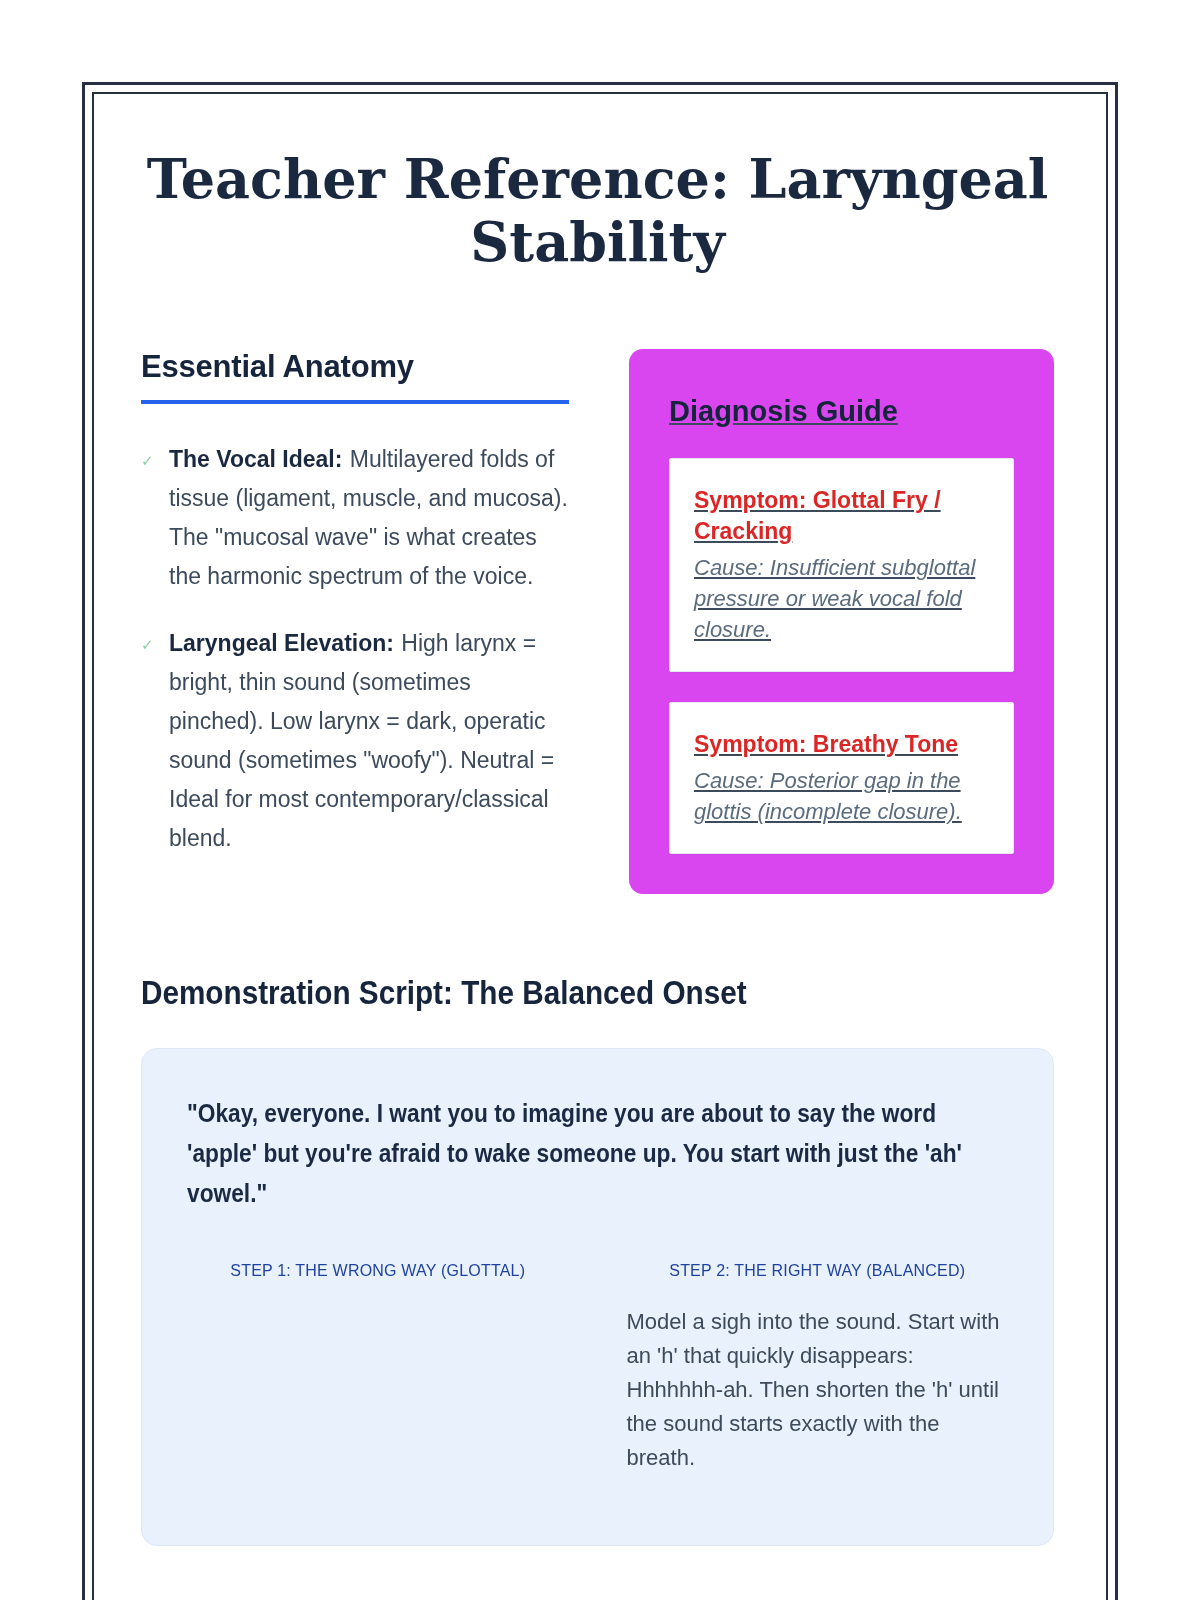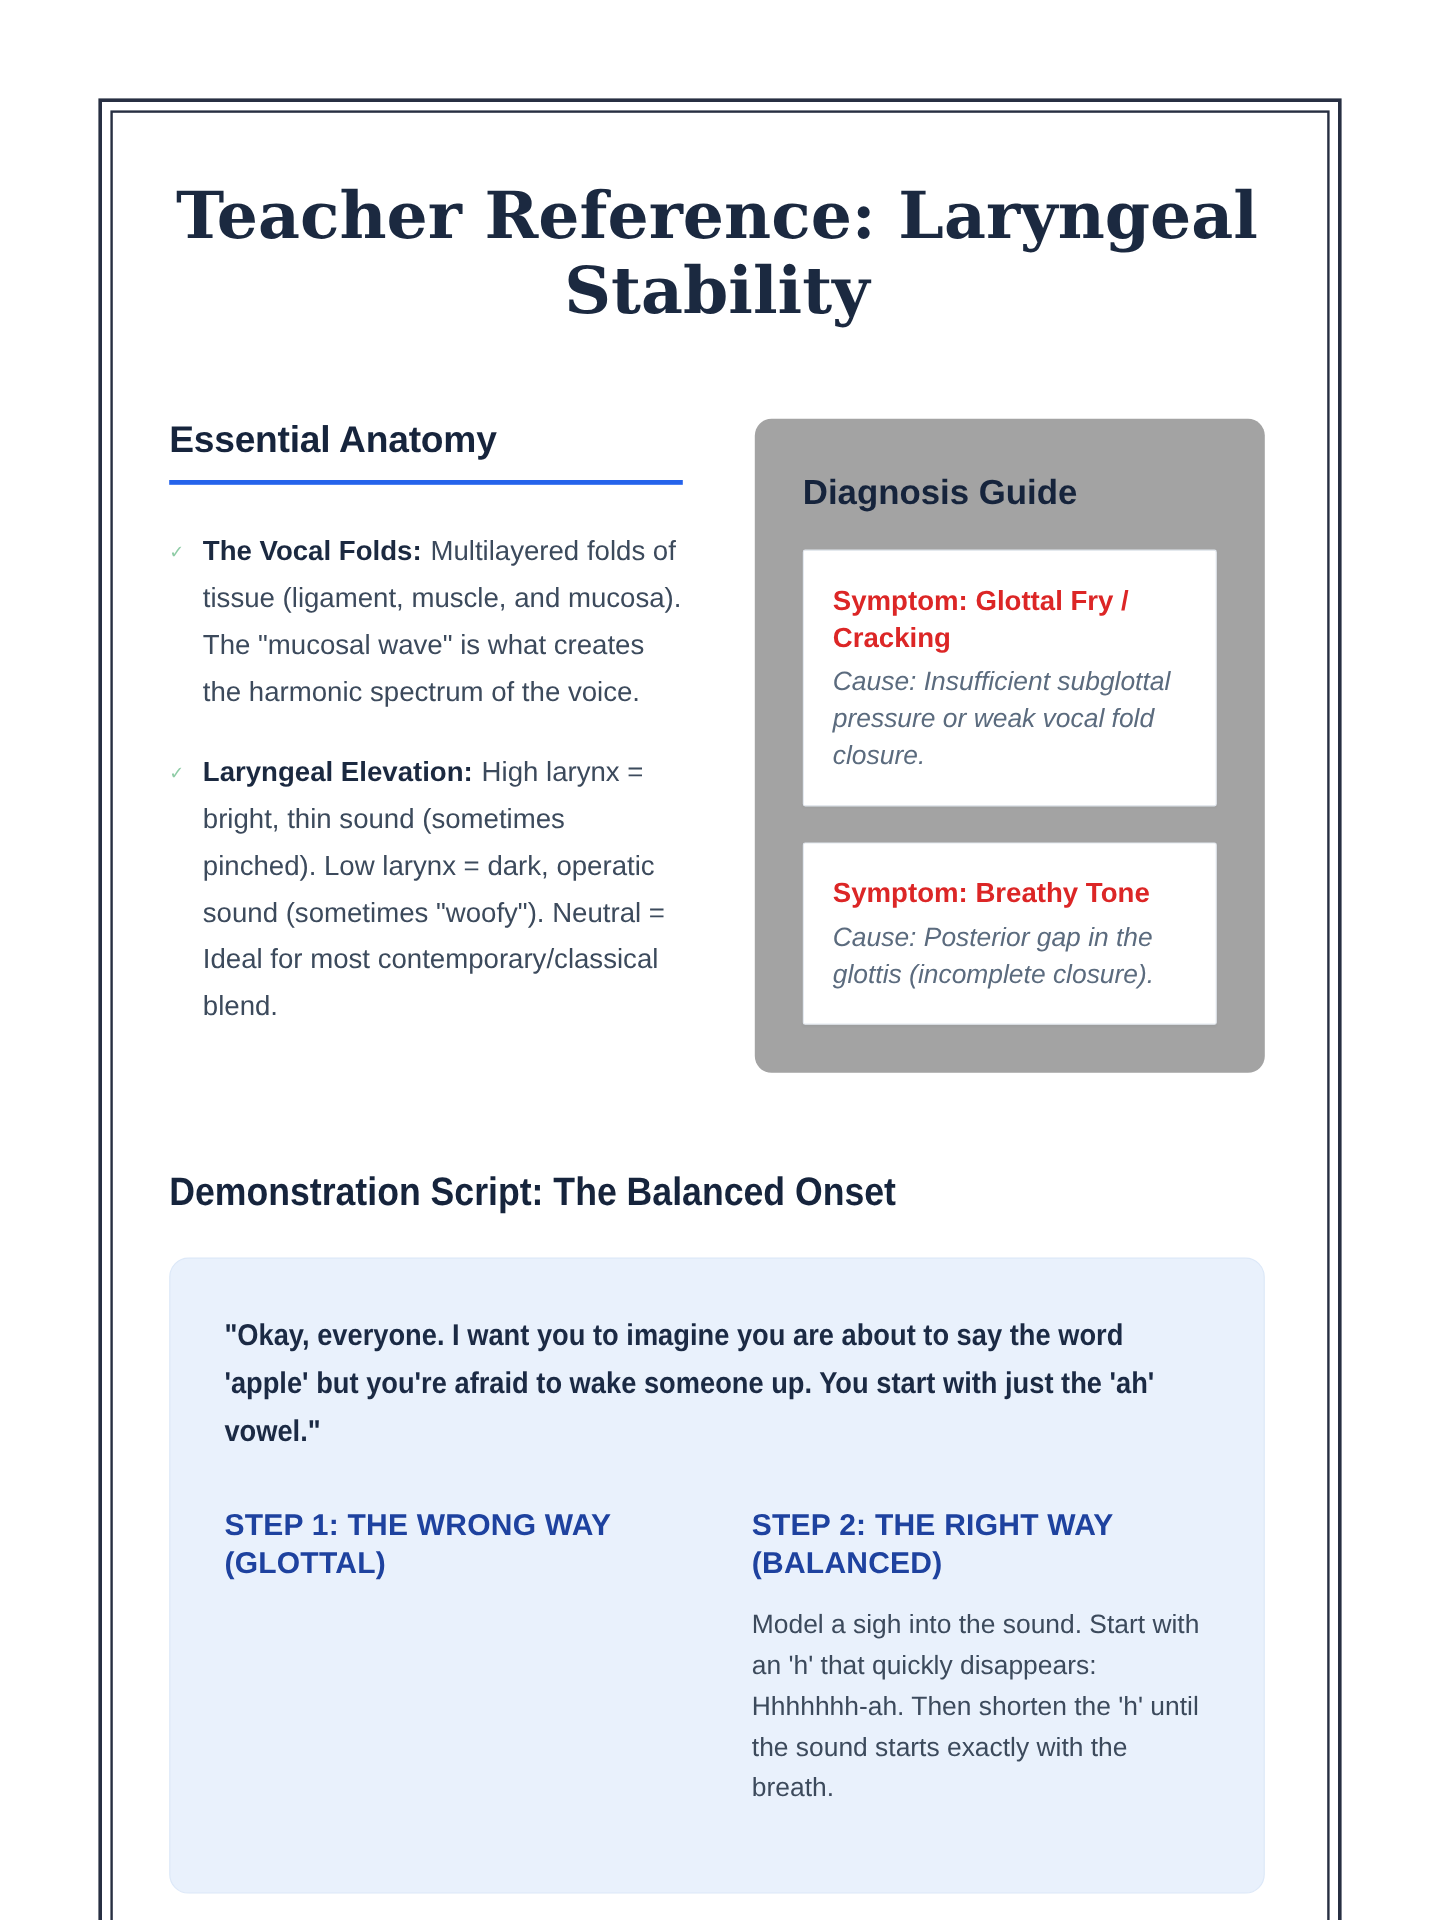--- a/index.html
+++ b/index.html
@@ -37,22 +37,23 @@
   .sec-underline { border-bottom: 4px solid #2563eb; padding-bottom: 15px; }
 
   .bullets { margin-top: 36px; }
   .bullet { position: relative; padding-left: 28px; margin-bottom: 28px;
     font-size: 23px; line-height: 39px; color: #3c4a5c; }
   .bullet .check { position: absolute; left: 0; top: 1px; font-size: 15px; color: #8fcca6; }
   .bullet .term { font-weight: 700; color: #1b2940; margin-right: 0.32em; }
 
   
   .panel {
-    width: 425px; flex: 0 0 425px; background: #a3a3a3; border-radius: 14px;
+    width: 425px; flex: 0 0 425px; background: #d946ef; border-radius: 14px;
     padding: 46px 40px 40px 40px;
+    text-decoration: underline;
   }
   .panel h2 { font-size: 29px; font-weight: 700; color: #16243c; }
   .card {
     background: #ffffff; border: 1.5px solid #e4e9f0; border-radius: 2px;
     padding: 26px 24px; margin-top: 30px;
     box-shadow: 0 1px 2px rgba(30,41,59,0.04);
   }
   .card .symptom { color: #dc2626; font-weight: 700; font-size: 23px; line-height: 31px; }
   .card .cause { font-style: italic; color: #5b6b7e; font-size: 22px; line-height: 31px; margin-top: 5px; }
 
@@ -66,22 +67,23 @@
     border-radius: 16px; padding: 44px 45px 70px 45px;
   }
   .quote-wrap { overflow: visible; }
   .quote {
     font-size: 25px; font-weight: 700; color: #1b2a44; line-height: 40px;
     width: 110%; transform: scaleX(0.909); transform-origin: 0 0;
   }
   .steps { display: flex; gap: 58px; margin-top: 42px; }
   .step { flex: 1 1 0; }
   .step .step-title {
-    color: #1e429f; font-weight: 700; font-size: 25px; line-height: 32px;
+    color: #1e429f; font-weight: 400; font-size: 16px; line-height: 32px;
     letter-spacing: 0.2px;
+    text-align: center;
   }
   .step .step-body { margin-top: 18px; font-size: 22px; line-height: 34px; color: #3c4a5c; }
 </style>
 </head>
 <body>
 
 <div class="frame">
   <div class="frame-inner">
 
     <div class="hdr">
@@ -89,21 +91,21 @@
     </div>
 
     <div class="row">
 
       <div class="col-left">
         <h2 class="sec sec-underline">Essential Anatomy</h2>
         <div class="bullets">
 
           <div class="bullet">
             <span class="check">✓</span>
-            <span class="term">The Vocal Folds:</span><span>Multilayered folds of tissue (ligament, muscle, and mucosa). The "mucosal wave" is what creates the harmonic spectrum of the voice.</span>
+            <span class="term">The Vocal Ideal:</span><span>Multilayered folds of tissue (ligament, muscle, and mucosa). The "mucosal wave" is what creates the harmonic spectrum of the voice.</span>
           </div>
 
           <div class="bullet">
             <span class="check">✓</span>
             <span class="term">Laryngeal Elevation:</span><span>High larynx = bright, thin sound (sometimes pinched). Low larynx = dark, operatic sound (sometimes "woofy"). Neutral = Ideal for most contemporary/classical blend.</span>
           </div>
 
         </div>
       </div>
 

